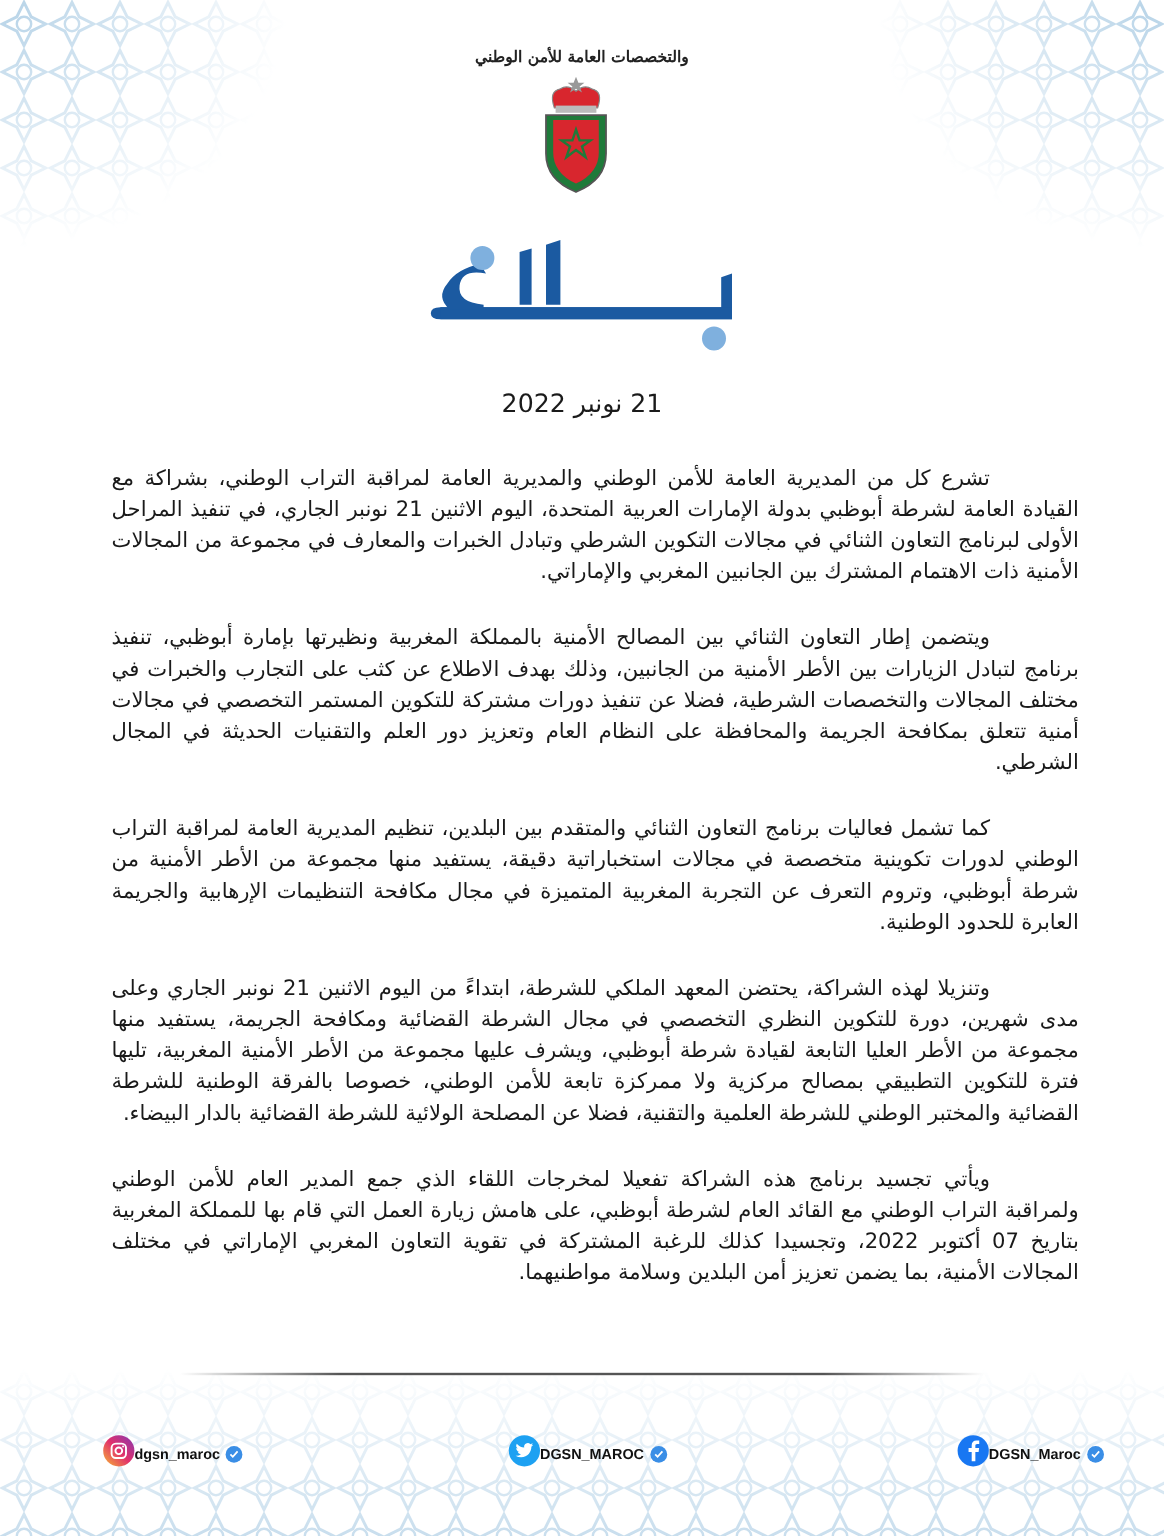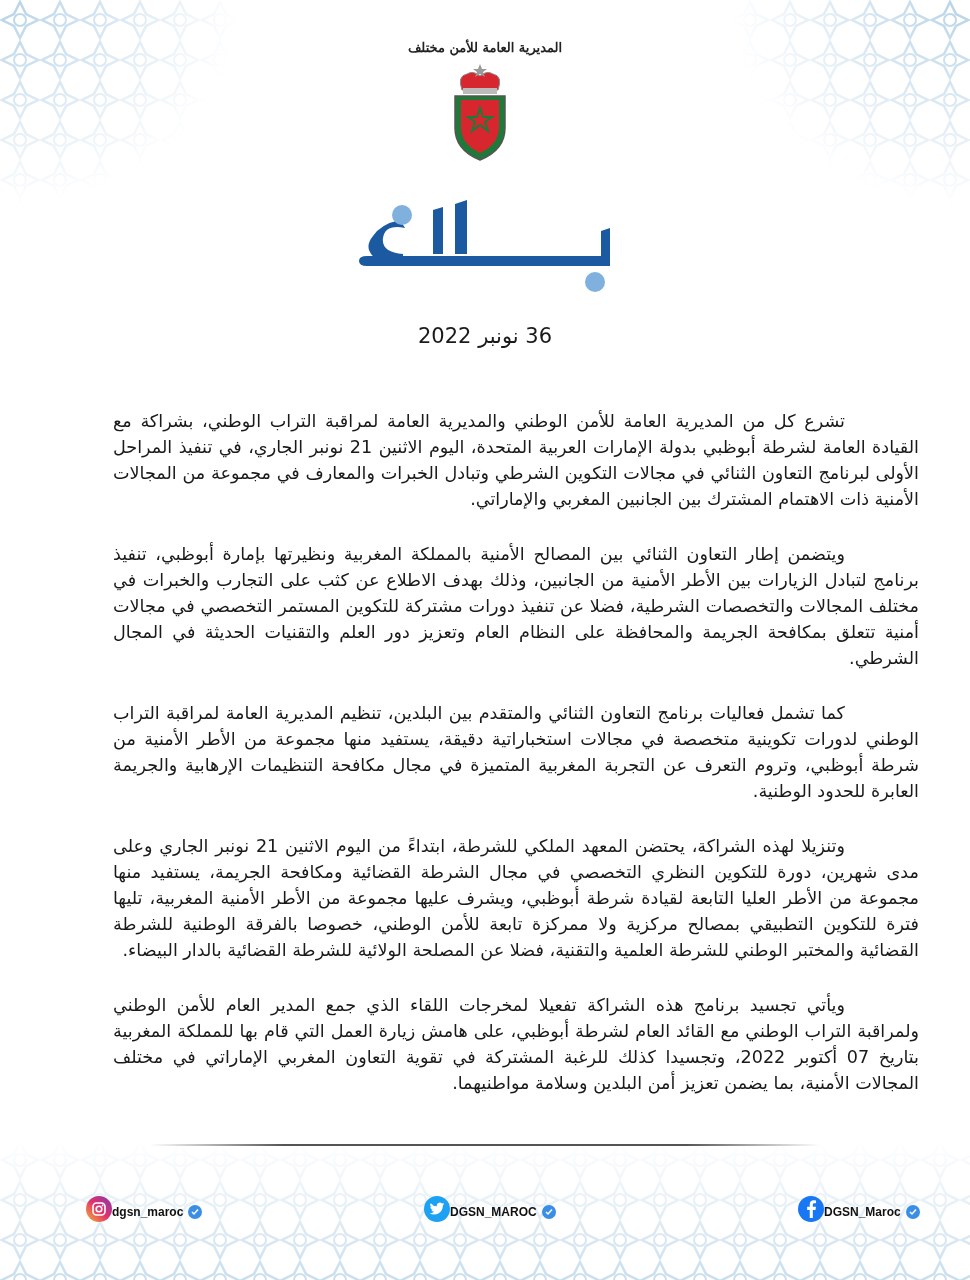--- a/index.html
+++ b/index.html
@@ -6,21 +6,21 @@
   body{width:970px;height:1280px;position:relative;overflow:hidden;background:#ffffff;font-family:"DejaVu Sans",sans-serif;color:#1a1a1a;}
   .corner{position:absolute;width:300px;height:260px;pointer-events:none;}
   .corner.tl{left:0;top:0;}
   .corner.tr{right:0;top:0;transform:scaleX(-1);}
   .footer-pattern{position:absolute;left:0;bottom:0;width:970px;height:140px;pointer-events:none;opacity:.55;}
   .header{position:absolute;left:0;top:40px;width:970px;text-align:center;}
   .org-name{font-family:"DejaVu Serif",serif;font-size:13px;font-weight:bold;color:#222;direction:rtl;position:absolute;left:360px;top:0;width:250px;text-align:center;}
   .emblem{position:absolute;left:445px;top:22px;width:70px;height:100px;}
   .balagh{position:absolute;left:345px;top:198px;width:280px;height:100px;}
   .date{position:absolute;left:0;top:324px;width:970px;text-align:center;font-size:21px;direction:rtl;color:#1a1a1a;}
-  .body{position:absolute;left:93px;top:408px;width:806px;direction:rtl;text-align:justify;margin-left:20px;}
+  .body{position:absolute;left:93px;top:386px;width:806px;direction:rtl;text-align:justify;}
   .para{font-size:17.6px;line-height:26px;margin:0 0 29px 0;text-align:justify;text-align-last:right;}
   .para::first-line{}
   .indent{display:inline-block;width:74px;}
   .divider{position:absolute;left:150px;top:1144px;width:670px;height:2px;background:linear-gradient(to right,rgba(0,0,0,0),#555 20%,#555 80%,rgba(0,0,0,0));}
   .social{position:absolute;top:1196px;display:flex;flex-direction:row;align-items:center;}
   .social .icon{width:26px;height:26px;border-radius:50%;display:flex;align-items:center;justify-content:center;}
   .social .handle-row{display:flex;align-items:center;margin-top:6px;}
   .social .handle{font-family:"Liberation Sans",sans-serif;font-weight:bold;font-size:12px;color:#111;}
   .verified{width:14px;height:14px;border-radius:50%;background:#3a8ee6;margin-left:5px;display:flex;align-items:center;justify-content:center;}
   .s-insta{left:86px;}
@@ -56,21 +56,21 @@
       <stop offset="1" stop-color="#fff" stop-opacity="0"></stop>
     </linearGradient>
     <mask id="maskFoot">
         <rect width="970" height="140" fill="url(#fadeFoot)"></rect>
       </mask>
   </defs>
   <rect width="970" height="140" fill="url(#star)" mask="url(#maskFoot)"></rect>
 </svg>
 
 <div class="header">
-  <div class="org-name">المديرية العامة للأمن مختلف</div>
+  <div class="org-name">والتخصصات العامة للأمن الوطني</div>
   <svg class="emblem" viewBox="0 0 70 100">
 
     <path d="M17 28 Q12 14 22 12 Q28 8 35 14 Q42 8 48 12 Q58 14 53 28 Z" fill="#d8262e" stroke="#888" stroke-width="1"></path>
     <rect x="18" y="26" width="34" height="6" fill="#bbb"></rect>
     <path d="M35 2 L37 7 L42 7 L38 10 L40 15 L35 12 L30 15 L32 10 L28 7 L33 7 Z" fill="#999"></path>
 
     <path d="M10 34 L60 34 L60 66 Q60 88 35 98 Q10 88 10 66 Z" fill="#1f7a3a" stroke="#555" stroke-width="1.5"></path>
     <path d="M16 38 L54 38 L54 65 Q54 82 35 91 Q16 82 16 65 Z" fill="#d8262e"></path>
     <path d="M35 46 L38 55 L47 55 L40 60 L43 69 L35 63 L27 69 L30 60 L23 55 L32 55 Z" fill="none" stroke="#1f7a3a" stroke-width="2"></path>
   </svg>
@@ -85,21 +85,21 @@
   <path d="M60 30 Q40 26 38 40 Q36 54 58 56 L58 60 L30 60 Q18 50 28 38 Q36 26 55 22 Z" fill="#1b5aa1"></path>
   <circle cx="57" cy="17" r="10" fill="#7fb0de"></circle>
 
   <polygon points="88,56 88,12 98,9 98,56" fill="#1b5aa1"></polygon>
   <polygon points="110,56 110,6 122,2 122,56" fill="#1b5aa1"></polygon>
 
   <circle cx="250" cy="84" r="10" fill="#7fb0de"></circle>
   <rect x="240" y="68" width="25" height="22" fill="#fff" opacity="0"></rect>
 </svg>
 
-<div class="date">36 نونبر 2022</div>
+<div class="date">21 نونبر 2022</div>
 
 <div class="body">
   <p class="para"><span class="indent"></span><span>تشرع كل من المديرية العامة للأمن الوطني والمديرية العامة لمراقبة التراب الوطني، بشراكة مع القيادة العامة لشرطة أبوظبي بدولة الإمارات العربية المتحدة، اليوم الاثنين 21 نونبر الجاري، في تنفيذ المراحل الأولى لبرنامج التعاون الثنائي في مجالات التكوين الشرطي وتبادل الخبرات والمعارف في مجموعة من المجالات الأمنية ذات الاهتمام المشترك بين الجانبين المغربي والإماراتي.</span></p>
   <p class="para"><span class="indent"></span><span>ويتضمن إطار التعاون الثنائي بين المصالح الأمنية بالمملكة المغربية ونظيرتها بإمارة أبوظبي، تنفيذ برنامج لتبادل الزيارات بين الأطر الأمنية من الجانبين، وذلك بهدف الاطلاع عن كثب على التجارب والخبرات في مختلف المجالات والتخصصات الشرطية، فضلا عن تنفيذ دورات مشتركة للتكوين المستمر التخصصي في مجالات أمنية تتعلق بمكافحة الجريمة والمحافظة على النظام العام وتعزيز دور العلم والتقنيات الحديثة في المجال الشرطي.</span></p>
   <p class="para"><span class="indent"></span><span>كما تشمل فعاليات برنامج التعاون الثنائي والمتقدم بين البلدين، تنظيم المديرية العامة لمراقبة التراب الوطني لدورات تكوينية متخصصة في مجالات استخباراتية دقيقة، يستفيد منها مجموعة من الأطر الأمنية من شرطة أبوظبي، وتروم التعرف عن التجربة المغربية المتميزة في مجال مكافحة التنظيمات الإرهابية والجريمة العابرة للحدود الوطنية.</span></p>
   <p class="para"><span class="indent"></span><span>وتنزيلا لهذه الشراكة، يحتضن المعهد الملكي للشرطة، ابتداءً من اليوم الاثنين 21 نونبر الجاري وعلى مدى شهرين، دورة للتكوين النظري التخصصي في مجال الشرطة القضائية ومكافحة الجريمة، يستفيد منها مجموعة من الأطر العليا التابعة لقيادة شرطة أبوظبي، ويشرف عليها مجموعة من الأطر الأمنية المغربية، تليها فترة للتكوين التطبيقي بمصالح مركزية ولا ممركزة تابعة للأمن الوطني، خصوصا بالفرقة الوطنية للشرطة القضائية والمختبر الوطني للشرطة العلمية والتقنية، فضلا عن المصلحة الولائية للشرطة القضائية بالدار البيضاء.</span></p>
   <p class="para"><span class="indent"></span><span>ويأتي تجسيد برنامج هذه الشراكة تفعيلا لمخرجات اللقاء الذي جمع المدير العام للأمن الوطني ولمراقبة التراب الوطني مع القائد العام لشرطة أبوظبي، على هامش زيارة العمل التي قام بها للمملكة المغربية بتاريخ 07 أكتوبر 2022، وتجسيدا كذلك للرغبة المشتركة في تقوية التعاون المغربي الإماراتي في مختلف المجالات الأمنية، بما يضمن تعزيز أمن البلدين وسلامة مواطنيهما.</span></p>
 </div>
 
 <div class="divider"></div>

